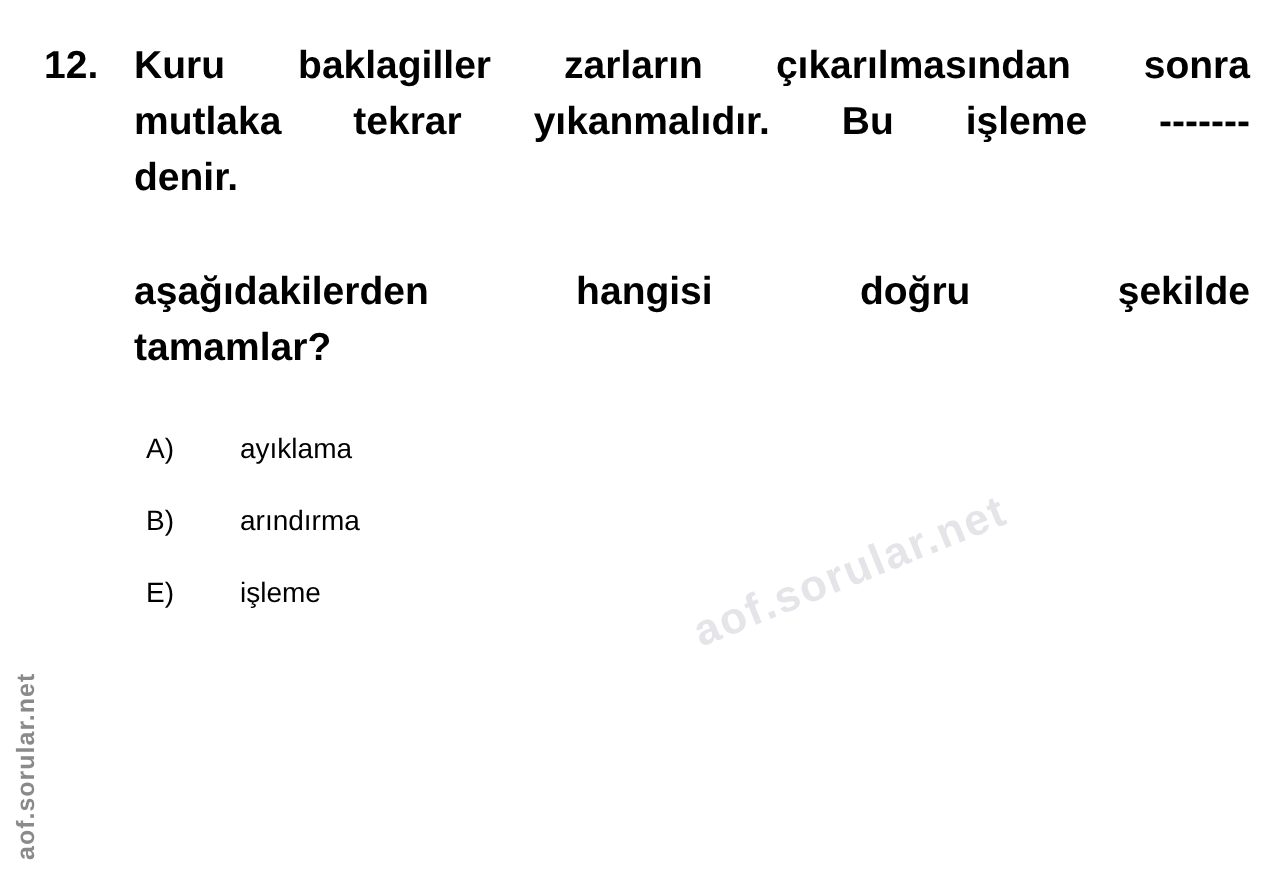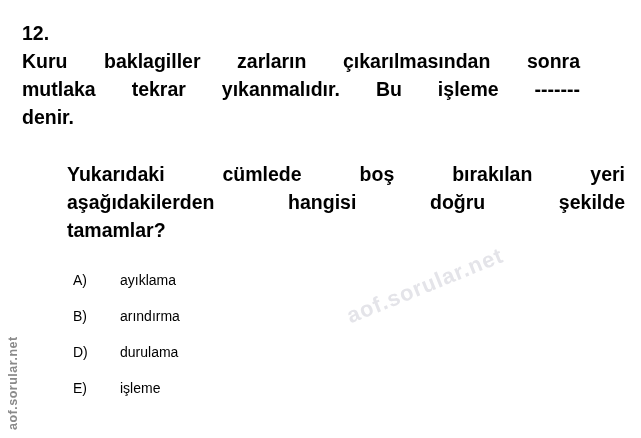--- a/index.html
+++ b/index.html
@@ -15,21 +15,21 @@
     overflow: hidden;
     font-family: "Liberation Sans", sans-serif;
     color: #000000;
   }
   .content {
     position: absolute;
     left: 22px;
     top: 19px;
     width: 603px;
   }
-  .q-row { display: flex; flex-direction: column; }
+  .q-row { display: flex; }
   .q-num {
     width: 45px;
     flex-shrink: 0;
     font-weight: bold;
     font-size: 19.5px;
     line-height: 28px;
   }
   .q-text, .prompt {
     width: 558px;
     font-size: 19.5px;
@@ -105,34 +105,30 @@
     <div class="q-row">
       <div class="q-num">12.</div>
       <div class="q-text">
         <div class="line">Kuru baklagiller zarların çıkarılmasından sonra</div>
         <div class="line">mutlaka tekrar yıkanmalıdır. Bu işleme -------</div>
         <div class="line line-last">denir.</div>
       </div>
     </div>
 
     <div class="prompt">
-      <div class="line">Yukarıdaki cümlede boş bırakılan yeri</div>
       <div class="line">aşağıdakilerden hangisi doğru şekilde</div>
       <div class="line line-last">tamamlar?</div>
     </div>
 
     <ul class="options">
       <li>
         <span class="opt-letter">A)</span><span>ayıklama</span>
       </li>
       <li>
         <span class="opt-letter">B)</span><span>arındırma</span>
       </li>
       <li>
-        <span class="opt-letter">D)</span><span>durulama</span>
-      </li>
-      <li>
         <span class="opt-letter">E)</span><span>işleme</span>
       </li>
     </ul>
 
   </div>
 </div>
 
 </body></html>

